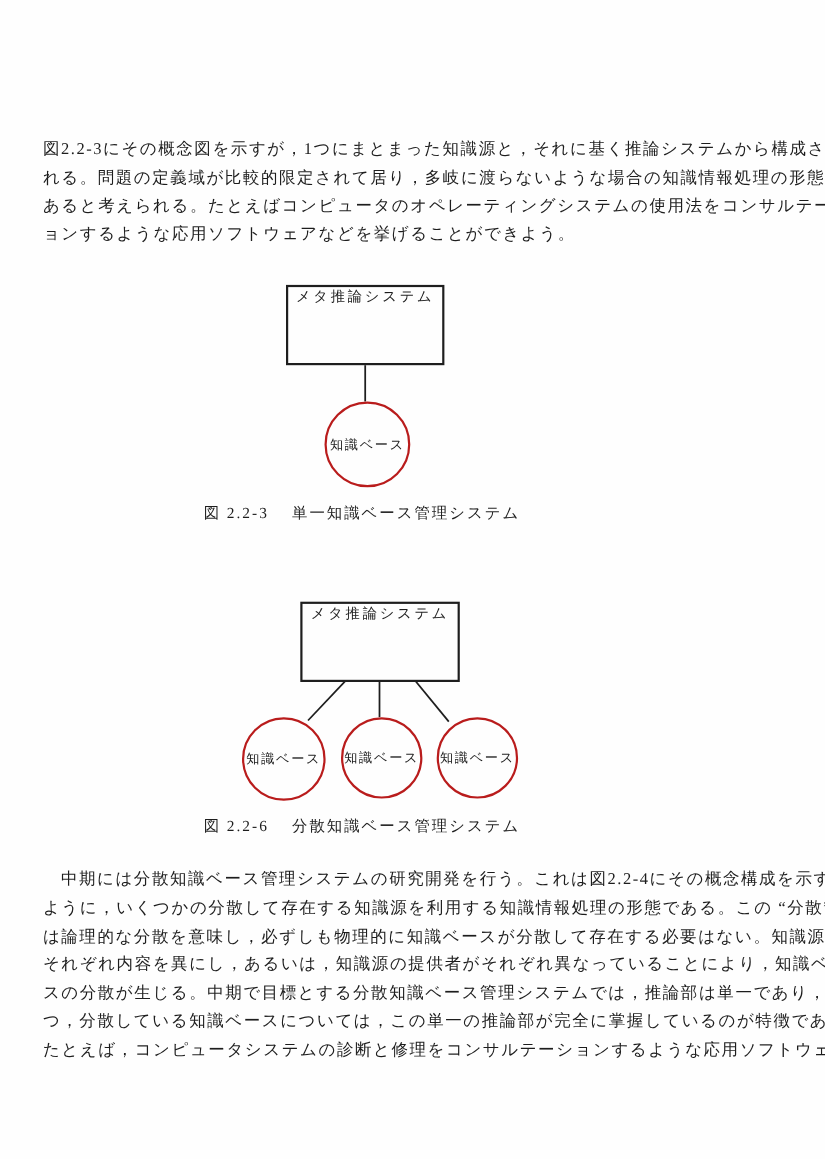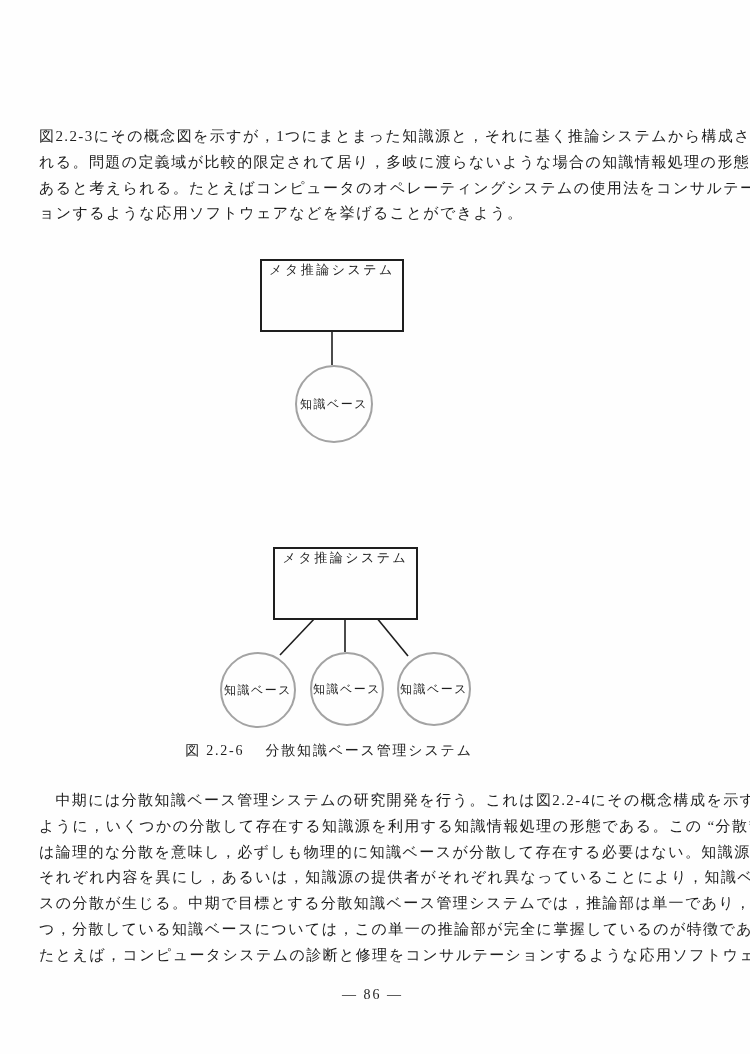--- a/index.html
+++ b/index.html
@@ -58,21 +58,21 @@
     justify-content: center;
     font-size: 13px;
     letter-spacing: 2.5px;
     color: #1d1d1d;
   }
   .fig1 .node-box { left: 60px; top: 4px;  width: 140px; height: 69px; }
   .fig2 .node-box { left: 73px; top: 7px;  width: 141px; height: 69px; }
 
   .node-circle {
     position: absolute;
-    border: 2px solid #a3a3a3;
+    border: 2px solid #b91c1c;
     border-radius: 50%;
     background: #fefefe;
     display: flex;
     align-items: center;
     justify-content: center;
     font-size: 12px;
     letter-spacing: 1.5px;
     color: #1d1d1d;
   }
   .fig1 .circle-single { left: 95px;  top: 110px; width: 74px; height: 74px; }
@@ -119,20 +119,21 @@
     <svg class="connectors" viewBox="0 0 300 190" xmlns="http://www.w3.org/2000/svg">
       <line x1="132" y1="73" x2="132" y2="110" stroke="#1e1e1e" stroke-width="1.6"></line>
     </svg>
     <div class="node-box">
       <span>メタ推論システム</span>
     </div>
     <div class="node-circle circle-single">
       <span>知識ベース</span>
     </div>
   </div>
+  <div class="caption cap1">図 2.2-3　 単一知識ベース管理システム</div>
 
   <div class="figure fig2">
     <svg class="connectors" viewBox="0 0 300 190" xmlns="http://www.w3.org/2000/svg">
       <line x1="116" y1="77" x2="80" y2="115" stroke="#1e1e1e" stroke-width="1.6"></line>
       <line x1="145" y1="77" x2="145" y2="112" stroke="#1e1e1e" stroke-width="1.6"></line>
       <line x1="176" y1="77" x2="208" y2="116" stroke="#1e1e1e" stroke-width="1.6"></line>
     </svg>
     <div class="node-box">
       <span>メタ推論システム</span>
     </div>
@@ -151,15 +152,14 @@
   <div class="para para-bottom">
     <div class="line">　中期には分散知識ベース管理システムの研究開発を行う。これは図2.2-4にその概念構成を示す</div>
     <div class="line">ように，いくつかの分散して存在する知識源を利用する知識情報処理の形態である。この “分散”</div>
     <div class="line">は論理的な分散を意味し，必ずしも物理的に知識ベースが分散して存在する必要はない。知識源が</div>
     <div class="line">それぞれ内容を異にし，あるいは，知識源の提供者がそれぞれ異なっていることにより，知識ベー</div>
     <div class="line">スの分散が生じる。中期で目標とする分散知識ベース管理システムでは，推論部は単一であり，か</div>
     <div class="line">つ，分散している知識ベースについては，この単一の推論部が完全に掌握しているのが特徴である。</div>
     <div class="line">たとえば，コンピュータシステムの診断と修理をコンサルテーションするような応用ソフトウェア</div>
   </div>
 
-  <div class="page-number">— 86 —</div>
 
 </div>
 
 </body></html>

